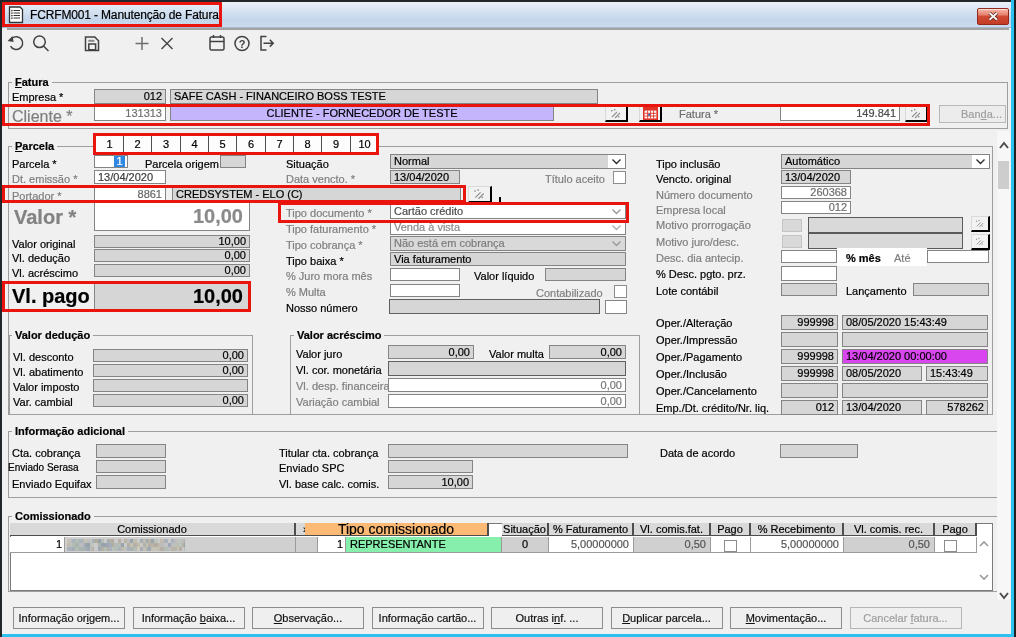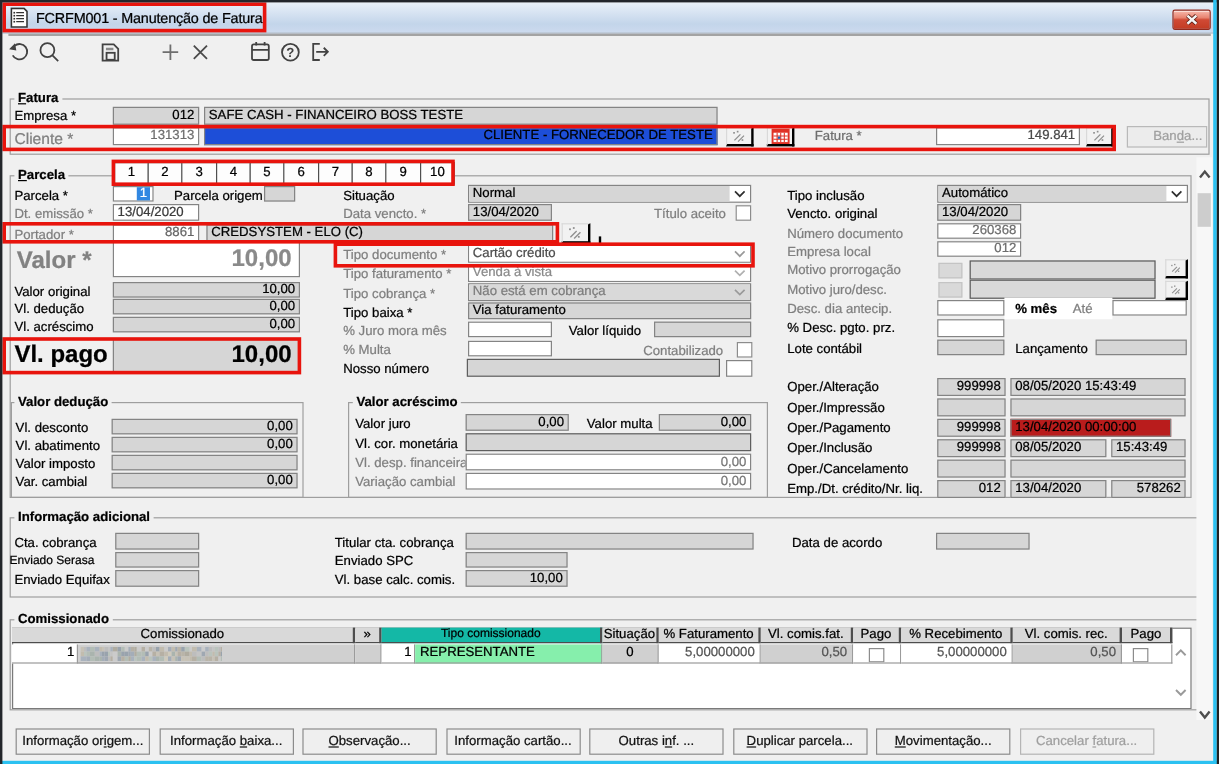--- a/index.html
+++ b/index.html
@@ -51,23 +51,23 @@
 <path d="M266.5 7.5 h-5.5 v13.5 h5.5 M263.5 14.2 h9.5 M269.8 10.8 l3.4 3.4 l-3.4 3.4"></path>
 </g>
 <text x="242" y="18.6" font-size="11" font-weight="bold" fill="#424242" text-anchor="middle" font-family="Liberation Sans">?</text>
 <polygon points="7.6,12.1 13.6,13.1 12.5,7.0" fill="#424242"></polygon>
 </svg>
 <div class="grp" style="left:8px;top:82px;width:1000px;height:47px"></div>
 <div class="gt" style="left:12px;top:76px"><u>F</u>atura</div>
 <div class="lb" style="left:12px;top:91px;color:#000;font-size:11px">Empresa *</div>
 <div class="f" style="left:94px;top:89px;width:72px;height:15px;background:#d6d6d6;border:1px solid #848484;color:#000;text-align:right;font-size:11px;line-height:13px;padding:0 3px">012</div>
 <div class="f" style="left:170px;top:89px;width:428px;height:15px;background:#d6d6d6;border:1px solid #848484;color:#000;text-align:left;font-size:11px;line-height:13px;padding:0 3px">SAFE CASH - FINANCEIRO BOSS TESTE</div>
-<div class="lb" style="left:12px;top:108px;color:#7f7f7f;font-size:13px">Cliente *</div>
+<div class="lb" style="left:12px;top:108px;color:#7f7f7f;font-size:16px">Cliente *</div>
 <div class="f" style="left:94px;top:106px;width:72px;height:15px;background:#fff;border:1px solid #848484;color:#6e6e6e;text-align:right;font-size:11px;line-height:13px;padding:0 3px">131313</div>
-<div class="f" style="left:170px;top:106px;width:428px;height:15px;background:#1d4ed8;border:1px solid #848484;color:#000;text-align:right;font-size:11px;line-height:13px;padding:0 3px">CLIENTE - FORNECEDOR DE TESTE</div>
+<div class="f" style="left:170px;top:106px;width:384px;height:15px;background:#c4b5fd;border:1px solid #848484;color:#000;text-align:center;font-size:11px;line-height:13px;padding:0 3px">CLIENTE - FORNECEDOR DE TESTE</div>
 <div style="position:absolute;left:605px;top:106px;width:23px;height:16px;background:#f2f2f2;border:1px solid #d9d9d9;border-right:2px solid #000;border-bottom:2px solid #000">
 <svg width="20" height="13" viewBox="0 0 20 13">
       <g stroke="#8f8f8f" stroke-width="1.1" fill="none">
         <path d="M6 10 L11 5"></path>
         <path d="M9 11 L14 6"></path>
       </g>
       <g fill="#8f8f8f">
         <rect x="5" y="3" width="1.4" height="1.4"></rect>
         <rect x="8" y="2" width="1.4" height="1.4"></rect>
         <rect x="12" y="9" width="1.4" height="1.4"></rect>
@@ -259,21 +259,21 @@
 <div class="f" style="left:94px;top:282px;width:156px;height:29px;background:#d6d6d6;border:1px solid #848484;color:#000;font-weight:bold;text-align:right;font-size:20px;line-height:27px;padding:0 6px">10,00</div>
 <div style="position:absolute;left:2px;top:281px;width:249px;height:31px;border:3px solid #e8140d;z-index:50"></div>
 <div class="lb" style="left:656px;top:317px;color:#000;font-size:11px">Oper./Alteração</div>
 <div class="f" style="left:781px;top:315px;width:57px;height:15px;background:#d6d6d6;border:1px solid #848484;color:#000;text-align:right;font-size:11px;line-height:13px;padding:0 3px">999998</div>
 <div class="f" style="left:842px;top:315px;width:146px;height:15px;background:#d6d6d6;border:1px solid #848484;color:#000;text-align:left;font-size:11px;line-height:13px;padding:0 3px">08/05/2020 15:43:49</div>
 <div class="lb" style="left:656px;top:334px;color:#000;font-size:11px">Oper./Impressão</div>
 <div class="f" style="left:781px;top:332px;width:57px;height:15px;background:#d6d6d6;border:1px solid #848484;color:#000;text-align:right;font-size:11px;line-height:13px;padding:0 3px"></div>
 <div class="f" style="left:842px;top:332px;width:146px;height:15px;background:#d6d6d6;border:1px solid #848484;color:#000;text-align:left;font-size:11px;line-height:13px;padding:0 3px"></div>
 <div class="lb" style="left:656px;top:351px;color:#000;font-size:11px">Oper./Pagamento</div>
 <div class="f" style="left:781px;top:349px;width:57px;height:15px;background:#d6d6d6;border:1px solid #848484;color:#000;text-align:right;font-size:11px;line-height:13px;padding:0 3px">999998</div>
-<div class="f" style="left:842px;top:349px;width:134px;height:15px;background:#b91c1c;border:1px solid #848484;color:#000;text-align:left;font-size:11px;line-height:13px;padding:0 3px">13/04/2020 00:00:00</div>
+<div class="f" style="left:842px;top:349px;width:146px;height:15px;background:#d946ef;border:1px solid #848484;color:#000;text-align:left;font-size:11px;line-height:13px;padding:0 3px">13/04/2020 00:00:00</div>
 <div class="lb" style="left:656px;top:368px;color:#000;font-size:11px">Oper./Inclusão</div>
 <div class="f" style="left:781px;top:366px;width:57px;height:15px;background:#d6d6d6;border:1px solid #848484;color:#000;text-align:right;font-size:11px;line-height:13px;padding:0 3px">999998</div>
 <div class="f" style="left:842px;top:366px;width:80px;height:15px;background:#d6d6d6;border:1px solid #848484;color:#000;text-align:left;font-size:11px;line-height:13px;padding:0 3px">08/05/2020</div>
 <div class="f" style="left:926px;top:366px;width:62px;height:15px;background:#d6d6d6;border:1px solid #848484;color:#000;text-align:left;font-size:11px;line-height:13px;padding:0 3px">15:43:49</div>
 <div class="lb" style="left:656px;top:385px;color:#000;font-size:11px">Oper./Cancelamento</div>
 <div class="f" style="left:781px;top:383px;width:57px;height:15px;background:#d6d6d6;border:1px solid #848484;color:#000;text-align:right;font-size:11px;line-height:13px;padding:0 3px"></div>
 <div class="f" style="left:842px;top:383px;width:146px;height:15px;background:#d6d6d6;border:1px solid #848484;color:#000;text-align:left;font-size:11px;line-height:13px;padding:0 3px"></div>
 <div class="lb" style="left:656px;top:402px;color:#000;font-size:11px">Emp./Dt. crédito/Nr. liq.</div>
 <div class="f" style="left:781px;top:400px;width:57px;height:15px;background:#d6d6d6;border:1px solid #848484;color:#000;text-align:right;font-size:11px;line-height:13px;padding:0 3px">012</div>
 <div class="f" style="left:842px;top:400px;width:80px;height:15px;background:#d6d6d6;border:1px solid #848484;color:#000;text-align:left;font-size:11px;line-height:13px;padding:0 3px">13/04/2020</div>
@@ -314,21 +314,21 @@
 <div class="f" style="left:388px;top:460px;width:85px;height:13px;background:#d6d6d6;border:1px solid #848484;color:#000;text-align:left;font-size:11px;line-height:11px;padding:0 3px"></div>
 <div class="lb" style="left:279px;top:478px;color:#000;font-size:11px">Vl. base calc. comis.</div>
 <div class="f" style="left:388px;top:475px;width:85px;height:14px;background:#d6d6d6;border:1px solid #848484;color:#000;text-align:right;font-size:11px;line-height:12px;padding:0 3px">10,00</div>
 <div class="lb" style="left:660px;top:447px;color:#000;font-size:11px">Data de acordo</div>
 <div class="f" style="left:780px;top:444px;width:78px;height:14px;background:#d6d6d6;border:1px solid #848484;color:#000;text-align:left;font-size:11px;line-height:12px;padding:0 3px"></div>
 <div class="grp" style="left:8px;top:516px;width:1000px;height:76px"></div>
 <div class="gt" style="left:12px;top:510px">Comissionado</div>
 <div style="position:absolute;left:10px;top:523px;width:983px;height:68px;background:#fff;border:1px solid #7a7a7a"></div>
 <div style="position:absolute;left:10px;top:523px;width:286px;height:13px;background:#d9d9d9;border-right:2px solid #4d4d4d;border-bottom:1px solid #4d4d4d;text-align:center;font-size:11px;line-height:12px;overflow:hidden">Comissionado</div>
 <div style="position:absolute;left:296px;top:523px;width:22px;height:13px;background:#d9d9d9;border-right:2px solid #4d4d4d;border-bottom:1px solid #4d4d4d;text-align:center;font-size:11px;line-height:12px;overflow:hidden">»</div>
-<div style="position:absolute;left:318px;top:523px;width:184px;height:13px;background:#14b8a6;border-right:2px solid #4d4d4d;border-bottom:1px solid #4d4d4d;text-align:center;font-size:10px;line-height:12px;overflow:hidden">Tipo comissionado</div>
+<div style="position:absolute;left:305px;top:523px;width:184px;height:13px;background:#fdba74;border-right:2px solid #4d4d4d;border-bottom:1px solid #4d4d4d;text-align:center;font-size:14px;line-height:12px;overflow:hidden">Tipo comissionado</div>
 <div style="position:absolute;left:502px;top:523px;width:47px;height:13px;background:#d9d9d9;border-right:2px solid #4d4d4d;border-bottom:1px solid #4d4d4d;text-align:center;font-size:11px;line-height:12px;overflow:hidden">Situação</div>
 <div style="position:absolute;left:549px;top:523px;width:85px;height:13px;background:#d9d9d9;border-right:2px solid #4d4d4d;border-bottom:1px solid #4d4d4d;text-align:center;font-size:11px;line-height:12px;overflow:hidden">% Faturamento</div>
 <div style="position:absolute;left:634px;top:523px;width:77px;height:13px;background:#d9d9d9;border-right:2px solid #4d4d4d;border-bottom:1px solid #4d4d4d;text-align:center;font-size:11px;line-height:12px;overflow:hidden">Vl. comis.fat.</div>
 <div style="position:absolute;left:711px;top:523px;width:40px;height:13px;background:#d9d9d9;border-right:2px solid #4d4d4d;border-bottom:1px solid #4d4d4d;text-align:center;font-size:11px;line-height:12px;overflow:hidden">Pago</div>
 <div style="position:absolute;left:751px;top:523px;width:93px;height:13px;background:#d9d9d9;border-right:2px solid #4d4d4d;border-bottom:1px solid #4d4d4d;text-align:center;font-size:11px;line-height:12px;overflow:hidden">% Recebimento</div>
 <div style="position:absolute;left:844px;top:523px;width:91px;height:13px;background:#d9d9d9;border-right:2px solid #4d4d4d;border-bottom:1px solid #4d4d4d;text-align:center;font-size:11px;line-height:12px;overflow:hidden">Vl. comis. rec.</div>
 <div style="position:absolute;left:935px;top:523px;width:42px;height:13px;background:#d9d9d9;border-right:2px solid #4d4d4d;border-bottom:1px solid #4d4d4d;text-align:center;font-size:11px;line-height:12px;overflow:hidden">Pago</div>
 <div style="position:absolute;left:10px;top:537px;width:55px;height:16px;background:#fff;border-right:1px solid #9b9b9b;border-bottom:1px solid #9b9b9b;text-align:right;font-size:11px;line-height:15px;padding:0 2px;color:#000;overflow:hidden">1</div>
 <div style="position:absolute;left:65px;top:537px;width:231px;height:16px;background:#d0d0d0;border-right:1px solid #9b9b9b;border-bottom:1px solid #9b9b9b;text-align:left;font-size:11px;line-height:15px;padding:0 4px;color:#000;overflow:hidden"></div>
 <div style="position:absolute;left:67px;top:539px;width:118px;height:12px"><svg width="118" height="12">

